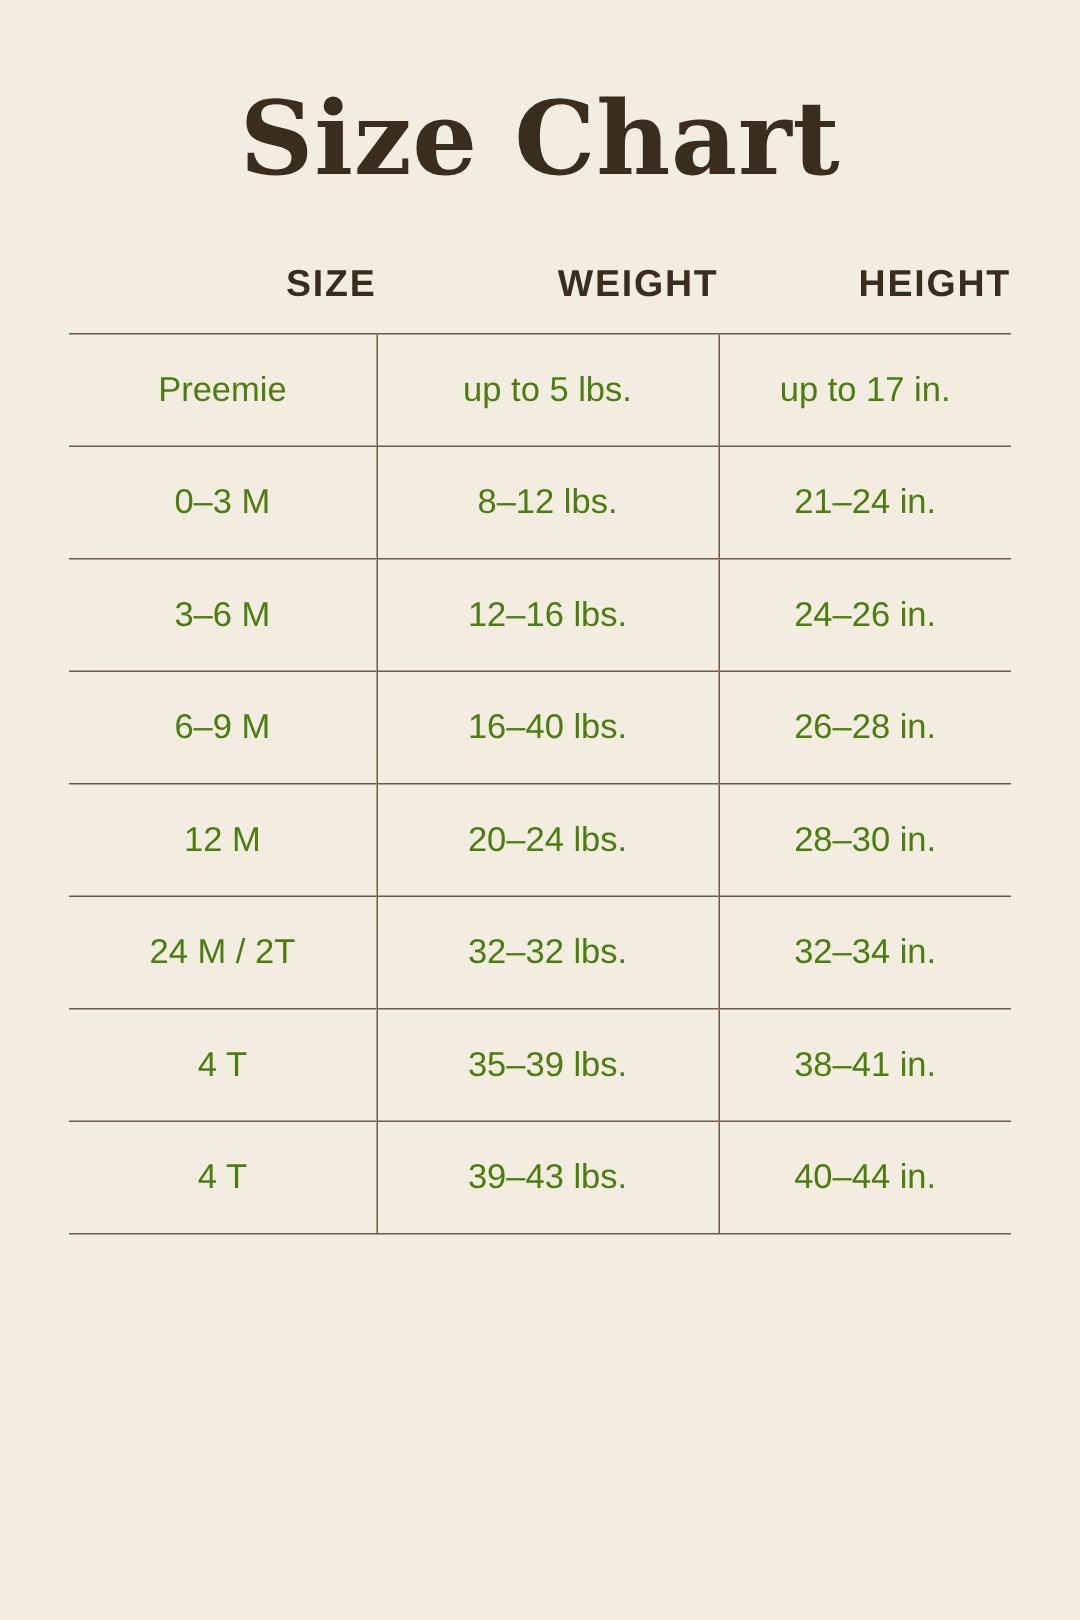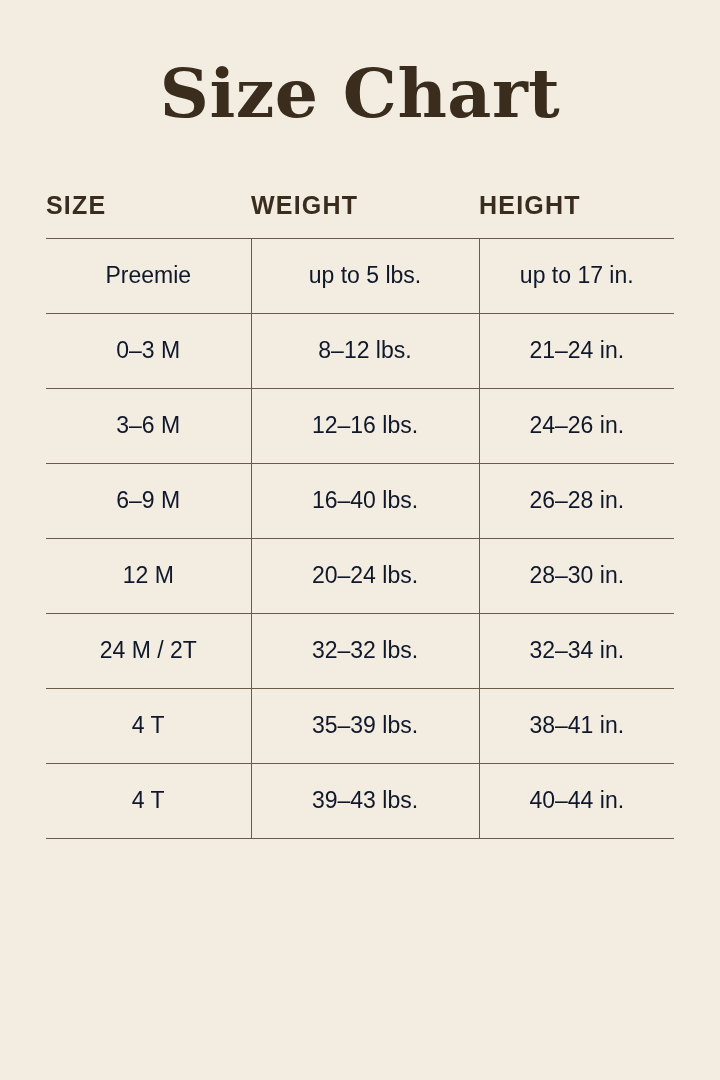--- a/index.html
+++ b/index.html
@@ -23,45 +23,45 @@
     flex-direction: column;
     align-items: center;
   }
   .title {
     font-family: "DejaVu Serif", "Liberation Serif", serif;
     font-weight: bold;
     font-size: 68px;
     letter-spacing: 0.5px;
     color: #3a2d1e;
     margin-top: 56px;
-    margin-bottom: 16px;
+    margin-bottom: 0;
     line-height: 1.1;
     text-align: center;
   }
   table.size-chart {
     border-collapse: collapse;
     margin-top: 44px;
     width: 628px;
     table-layout: fixed;
   }
   table.size-chart th {
     font-family: "Liberation Sans", sans-serif;
     font-weight: bold;
     font-size: 25px;
     letter-spacing: 1.2px;
     color: #3a2d1e;
-    text-align: left;
+    text-align: right;
     padding: 0 0 18px 0;
     vertical-align: bottom;
   }
   table.size-chart td {
     font-family: "Liberation Sans", sans-serif;
     font-weight: normal;
     font-size: 23px;
-    color: #0f172a;
+    color: #4d7c0f;
     text-align: center;
     height: 74px;
     padding: 0;
     vertical-align: middle;
     border-top: 1.6px solid #6b5a46;
   }
   table.size-chart tbody tr td + td {
     border-left: 1.6px solid #6b5a46;
   }
   table.size-chart tbody tr:last-child td {

